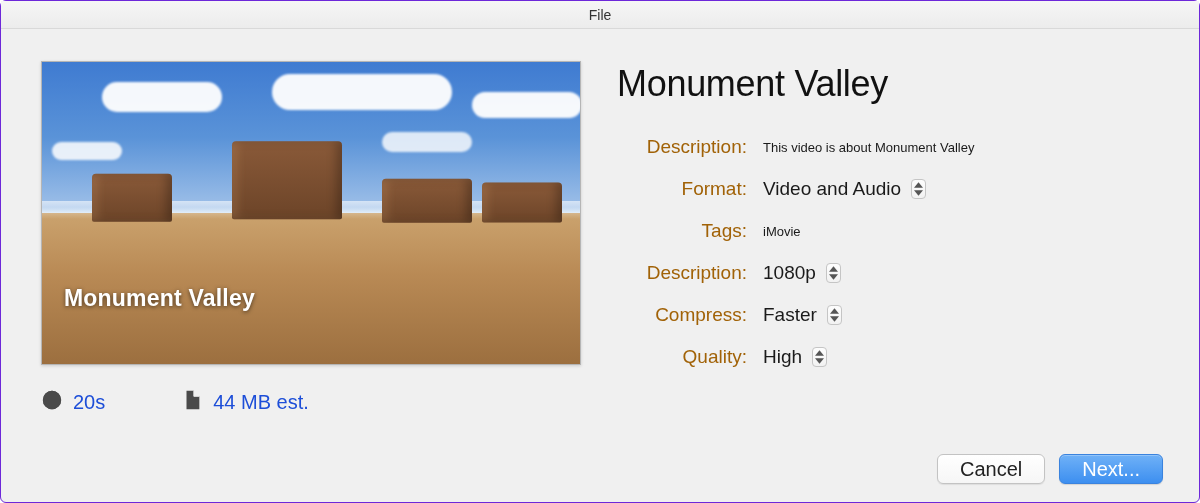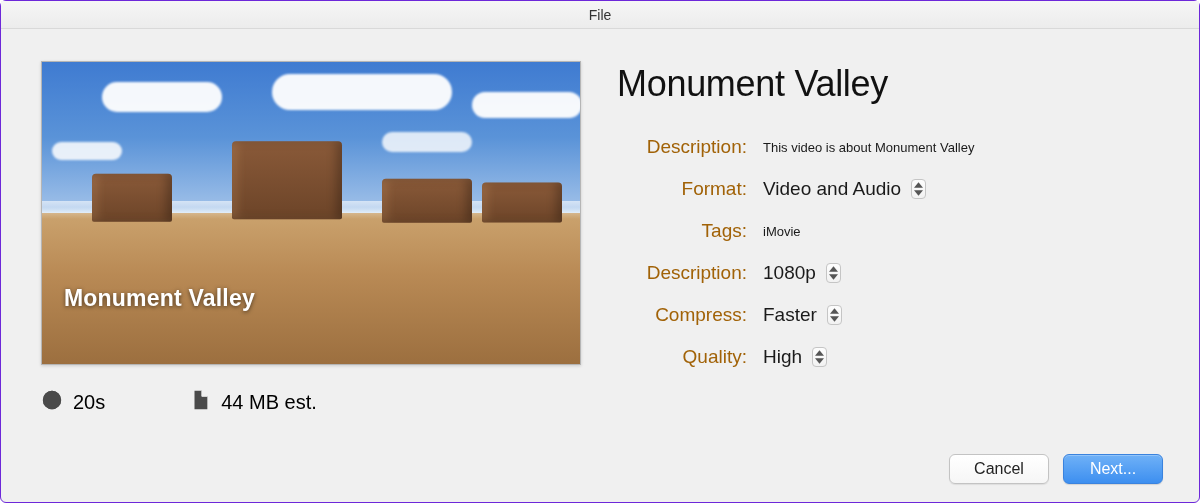--- a/index.html
+++ b/index.html
@@ -88,24 +88,24 @@
       left: 22px;
       bottom: 52px;
       color: #fff;
       font-weight: 700;
       font-size: 23px;
       text-shadow: 0 1px 4px rgba(0,0,0,0.6);
       letter-spacing: 0.2px;
     }
     .meta-row {
       display:flex; align-items:center;
-      gap: 14px;
+      gap: 6px;
       margin-top: 24px;
       font-size: 20px;
-      color: #000000;
+      color: #1d4ed8;
     }
     .meta-row .group { display:flex; align-items:center; gap:10px; }
     .meta-row .group + .group { margin-left: 70px; }
     .meta-row svg { width:22px; height:22px; fill:#4a4a4a; }
     .right-col {
       flex:1;
       display:flex;
       flex-direction:column;
       padding-top: 2px;
     }
@@ -151,21 +151,21 @@
       margin-top:auto;
       display:flex;
       justify-content:flex-end;
       gap:14px;
       padding: 10px 36px 18px 0;
     }
     .mac-button {
       min-width: 100px;
       height: 30px;
       padding: 0 22px;
-      font-size: 16px;
+      font-size: 20px;
       border-radius: 6px;
       border: 1px solid #c3c3c3;
       background: linear-gradient(#ffffff, #f6f6f6);
       color:#222;
       display:flex; align-items:center; justify-content:center;
       cursor:pointer;
       box-shadow: 0 1px 1px rgba(0,0,0,0.08);
     }
     .mac-button.primary {
       background: linear-gradient(#6fb1f7, #3d8ff0);

